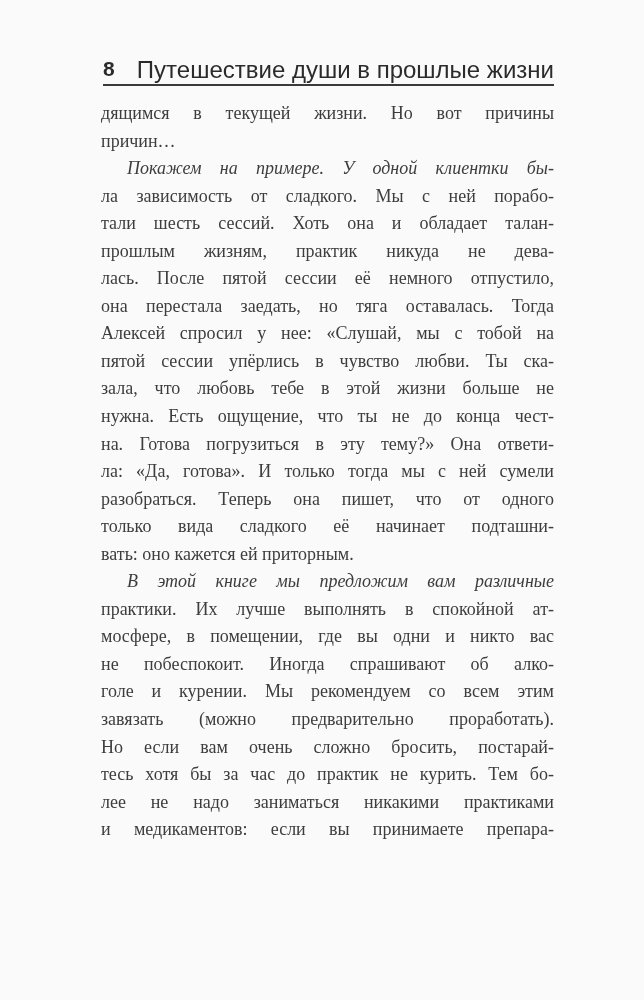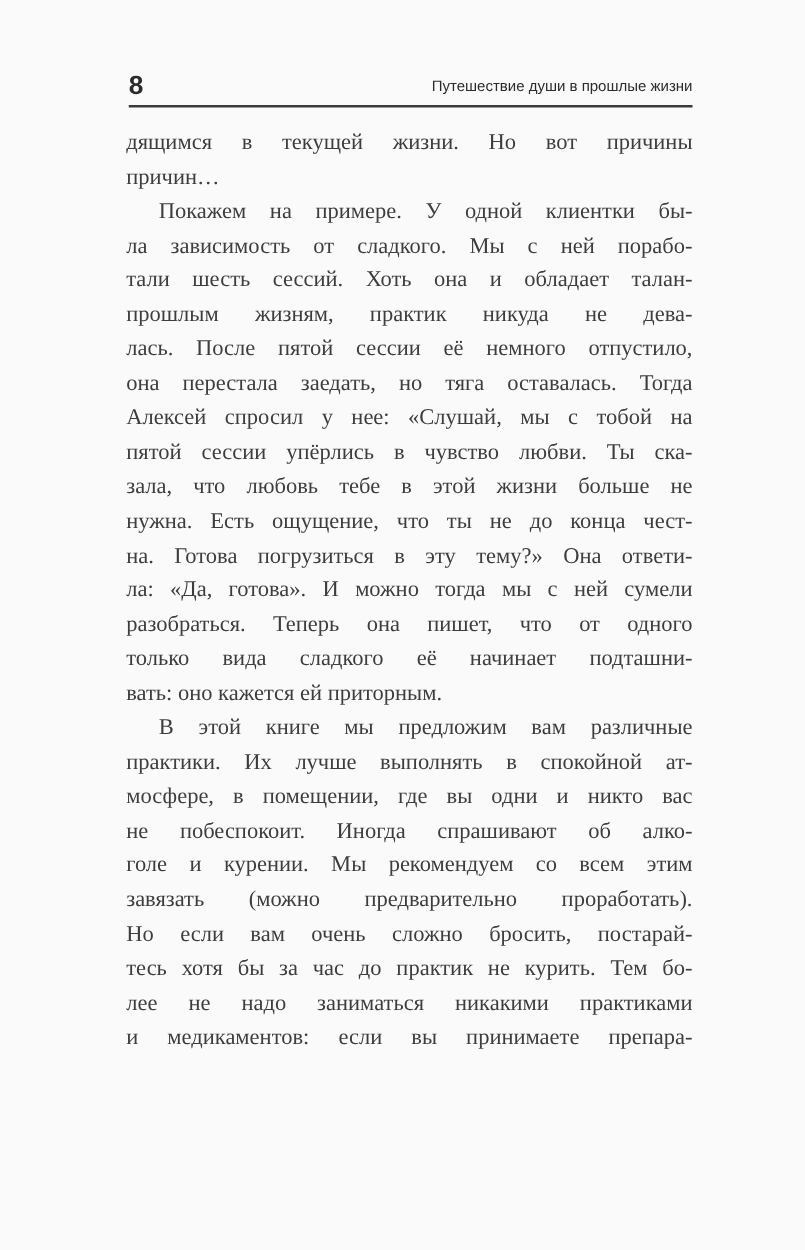--- a/index.html
+++ b/index.html
@@ -28,38 +28,38 @@
   }
   .page-number{
     font-family:"Liberation Sans", sans-serif;
     font-weight:bold;
     font-size:21px;
     line-height:22px;
     color:var(--header-text);
   }
   .running-title{
     font-family:"Liberation Sans", sans-serif;
-    font-size:12px;
+    font-size:24px;
     line-height:21px;
     color:var(--header-text);
   }
   .body-text{
     position:absolute;
     left:101px;top:100px;width:453px;
     font-size:18px;
     color:var(--text);
   }
   .ln{
     line-height:27.55px;
     text-align:justify;
     text-align-last:justify;
     text-justify:inter-word;
     white-space:normal;
   }
-  .ln.first{text-indent:26px;}
+  .ln.first{text-indent:26px;font-style:italic;}
   .ln.end{text-align-last:left;}
 </style>
 </head>
 <body>
 
 <div class="page">
 
   <div class="running-header">
     <span class="page-number">8</span>
     <span class="running-title">Путешествие души в прошлые жизни</span>
@@ -74,21 +74,21 @@
     <div class="ln">ла зависимость от сладкого. Мы с ней порабо-</div>
     <div class="ln">тали шесть сессий. Хоть она и обладает талан-</div>
     <div class="ln">прошлым жизням, практик никуда не дева-</div>
     <div class="ln">лась. После пятой сессии её немного отпустило,</div>
     <div class="ln">она перестала заедать, но тяга оставалась. Тогда</div>
     <div class="ln">Алексей спросил у нее: «Слушай, мы с тобой на</div>
     <div class="ln">пятой сессии упёрлись в чувство любви. Ты ска-</div>
     <div class="ln">зала, что любовь тебе в этой жизни больше не</div>
     <div class="ln">нужна. Есть ощущение, что ты не до конца чест-</div>
     <div class="ln">на. Готова погрузиться в эту тему?» Она ответи-</div>
-    <div class="ln">ла: «Да, готова». И можно тогда мы с ней сумели</div>
+    <div class="ln">ла: «Да, готова». И только тогда мы с ней сумели</div>
     <div class="ln">разобраться. Теперь она пишет, что от одного</div>
     <div class="ln">только вида сладкого её начинает подташни-</div>
     <div class="ln end">вать: оно кажется ей приторным.</div>
 
     <div class="ln first">В этой книге мы предложим вам различные</div>
     <div class="ln">практики. Их лучше выполнять в спокойной ат-</div>
     <div class="ln">мосфере, в помещении, где вы одни и никто вас</div>
     <div class="ln">не побеспокоит. Иногда спрашивают об алко-</div>
     <div class="ln">голе и курении. Мы рекомендуем со всем этим</div>
     <div class="ln">завязать (можно предварительно проработать).</div>

